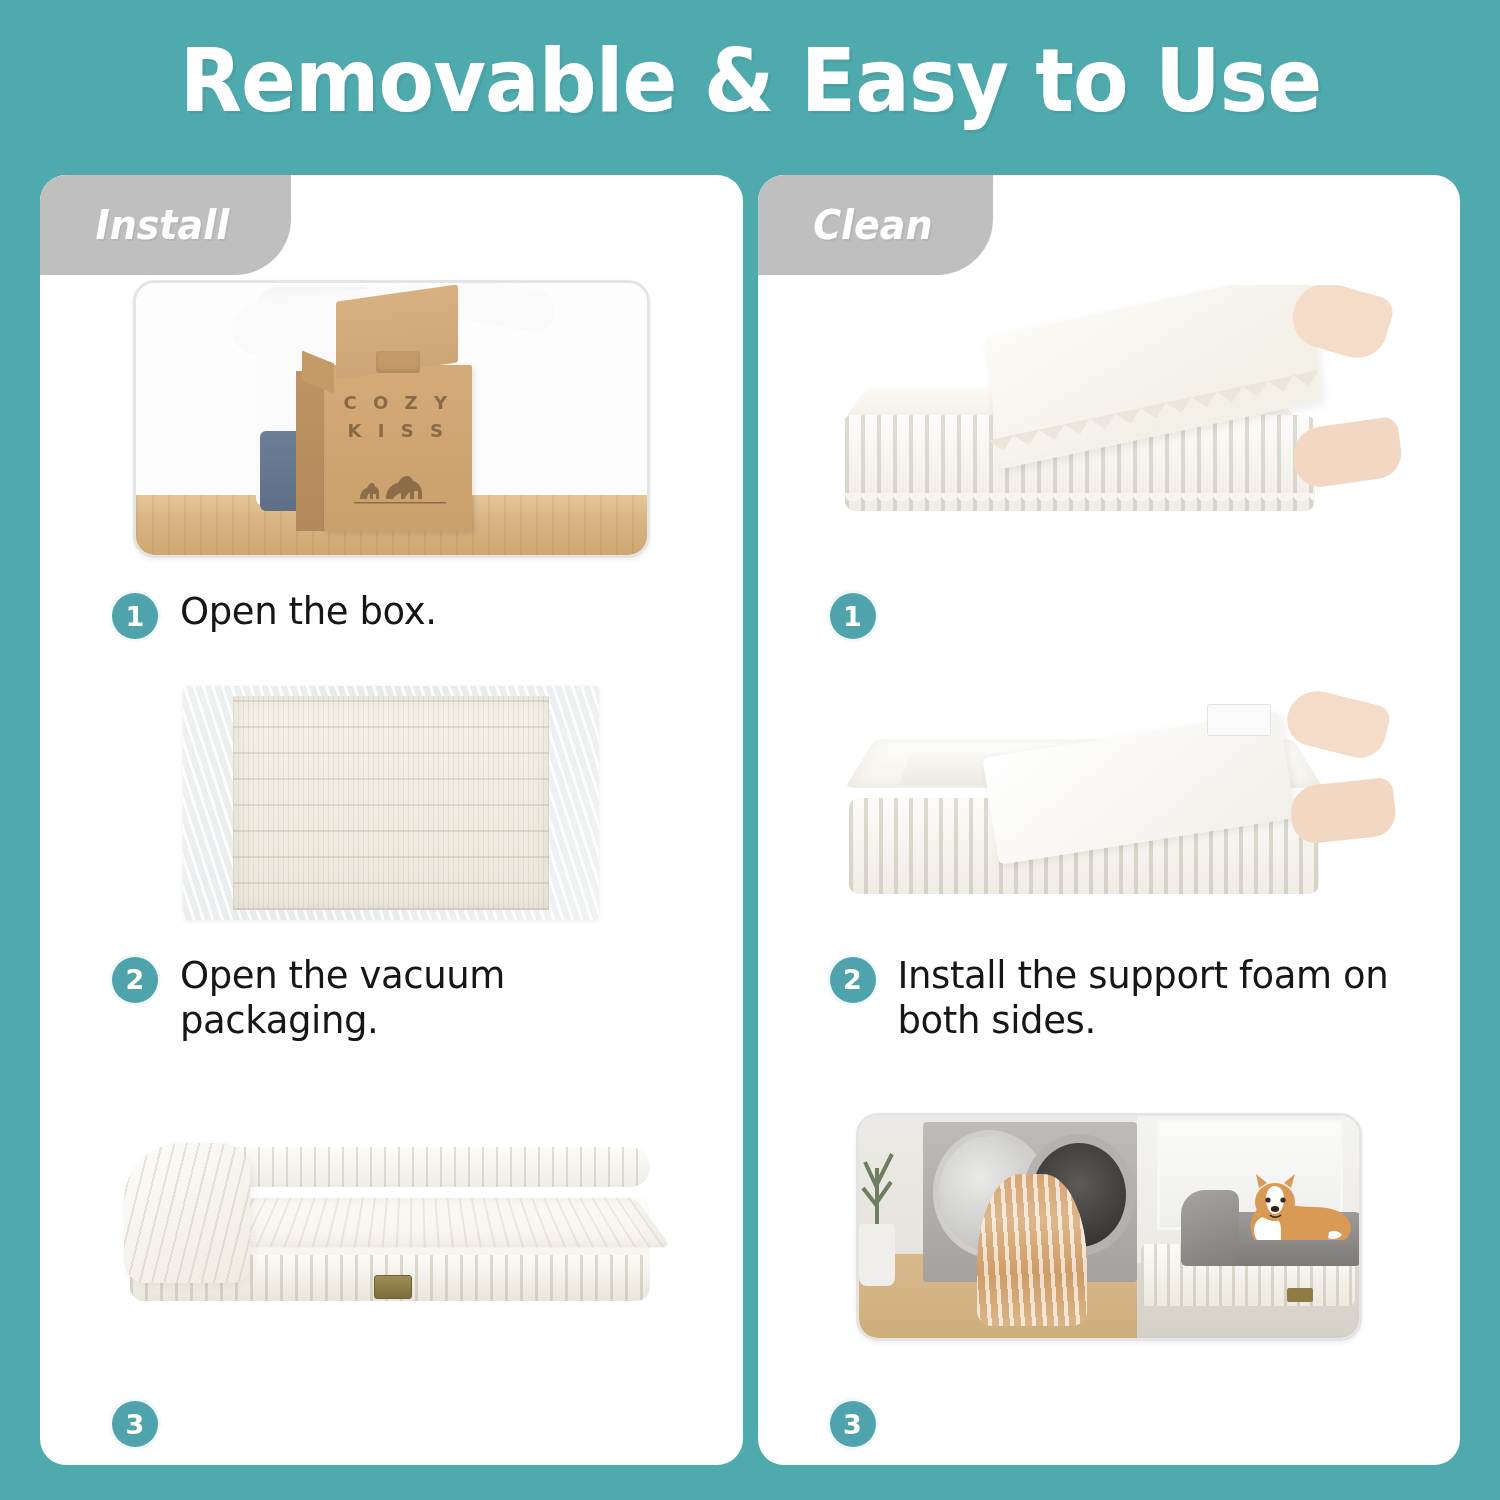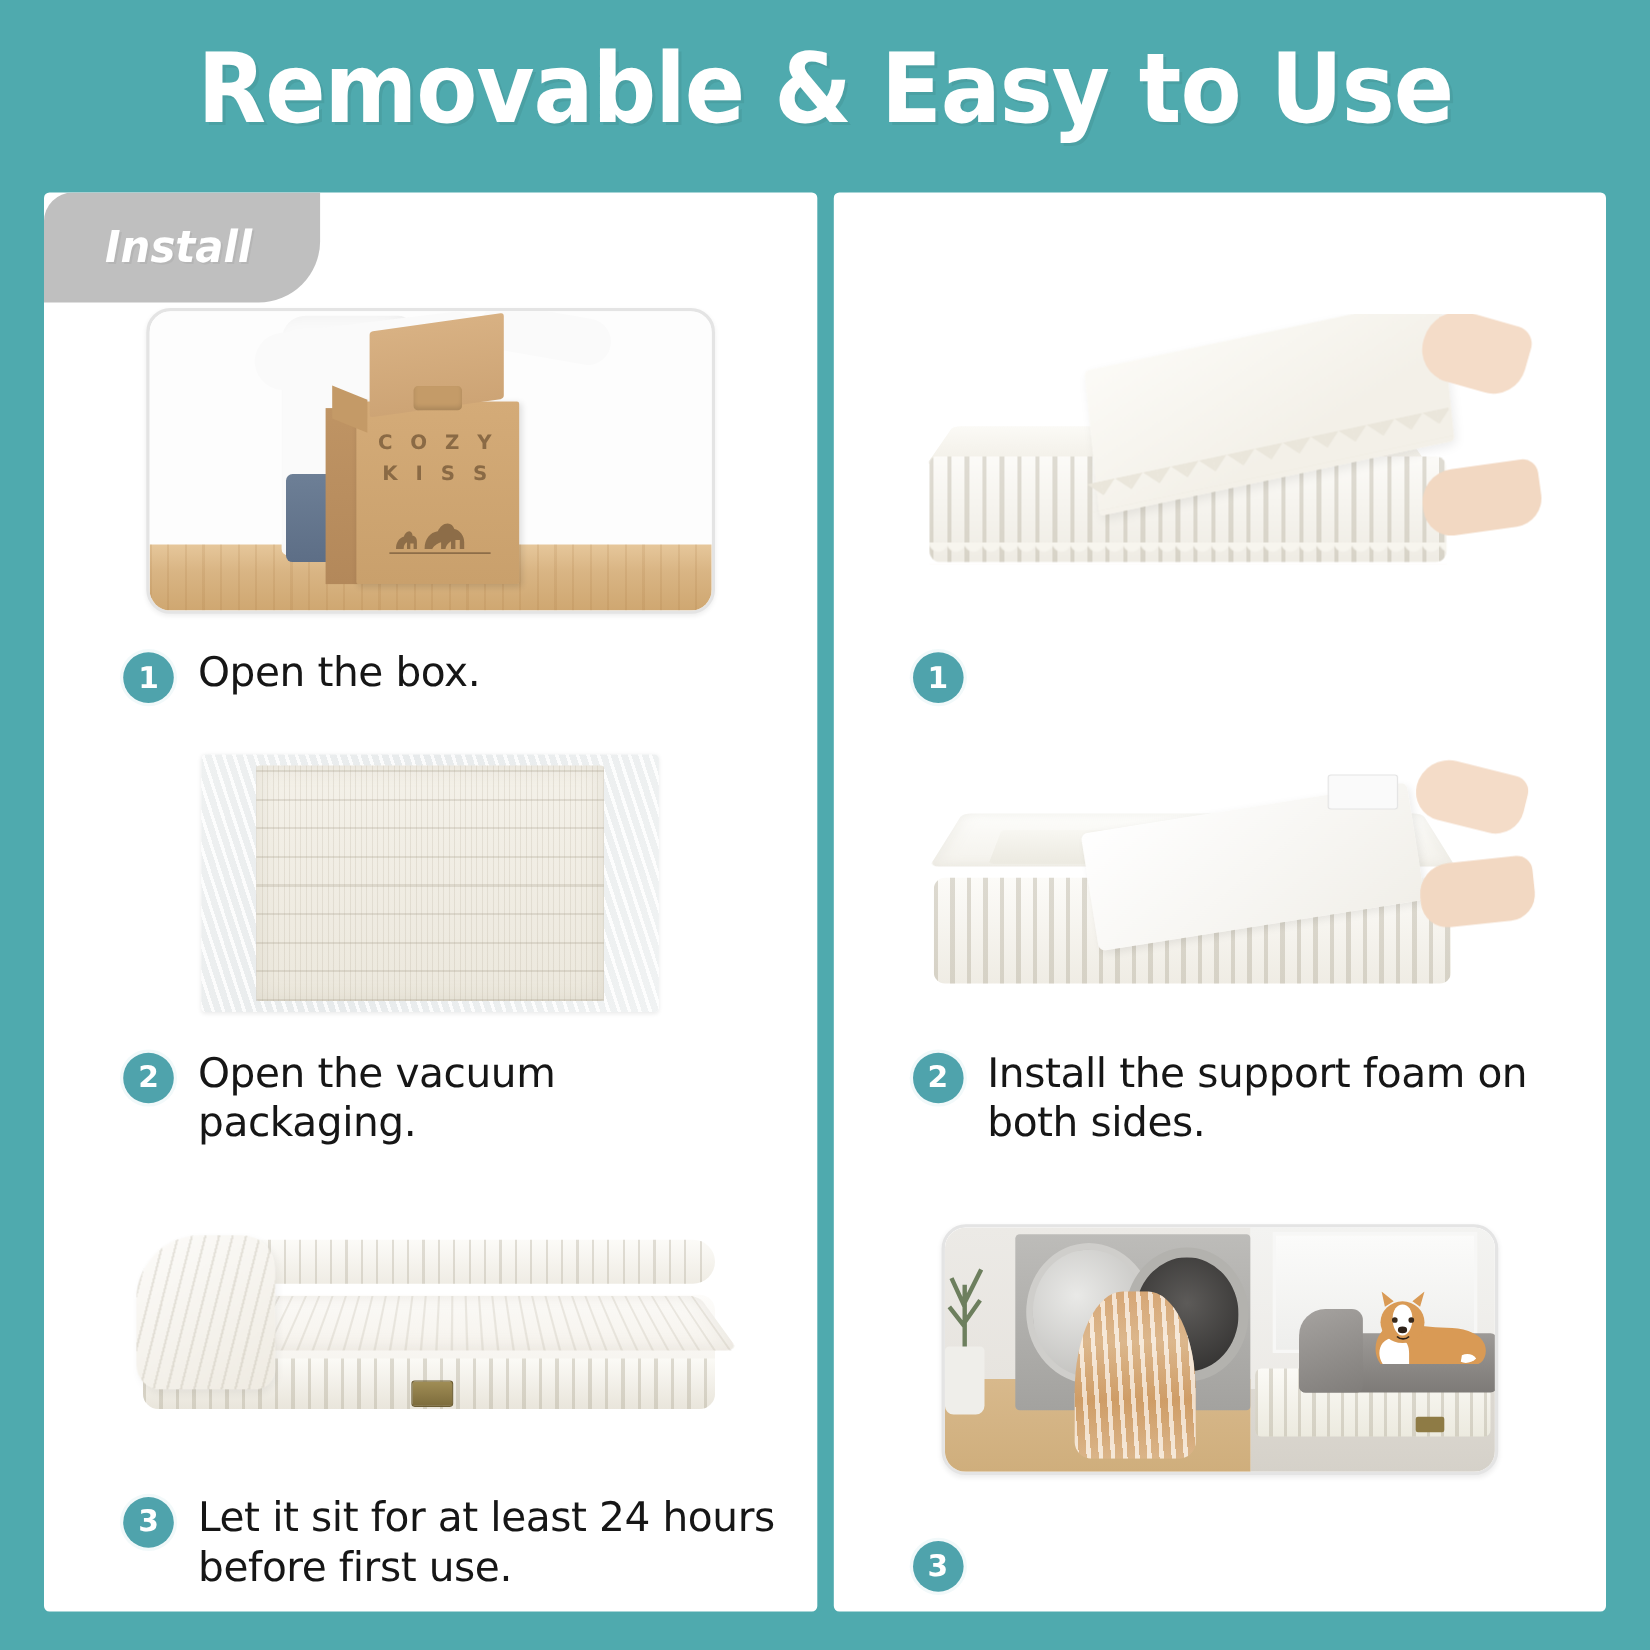--- a/index.html
+++ b/index.html
@@ -32,21 +32,21 @@
     position:absolute;
     top:175px;left:40px;
     width:1420px;height:1290px;
     display:flex;
     gap:15px;
   }
   .card{
     position:relative;
     flex:1;
     background:#ffffff;
-    border-radius:5px;
+    border-radius:26px;
     overflow:hidden;
   }
 
   
   .tab{
     position:absolute;top:0;left:0;
     height:100px;
     min-width:228px;
     background:#bfbfbf;
     border-bottom-right-radius:56px;
@@ -357,28 +357,30 @@
               <div class="bed-top"></div>
               <div class="bed-rim"></div>
               <div class="bed-front"></div>
               <div class="bed-bolster"></div>
               <div class="bed-tag"></div>
             </div>
           </div>
         </div>
         <div class="caption">
           <div class="num">3</div>
-          <div class="cap-text">Let it sit for at least 24 hours before first use.</div>
         </div>
       </div>
 
     </div>
   </div>
 
   <div class="card">
+    <div class="tab">
+      <span class="tab-label">Clean</span>
+    </div>
 
     <div class="steps">
 
       <div class="step">
         <div class="photo-wrap">
           <div class="photo">
             <div class="scene-egg">
               <div class="eg-deck"></div>
               <div class="eg-base"></div>
               <div class="eg-bumps"></div>

